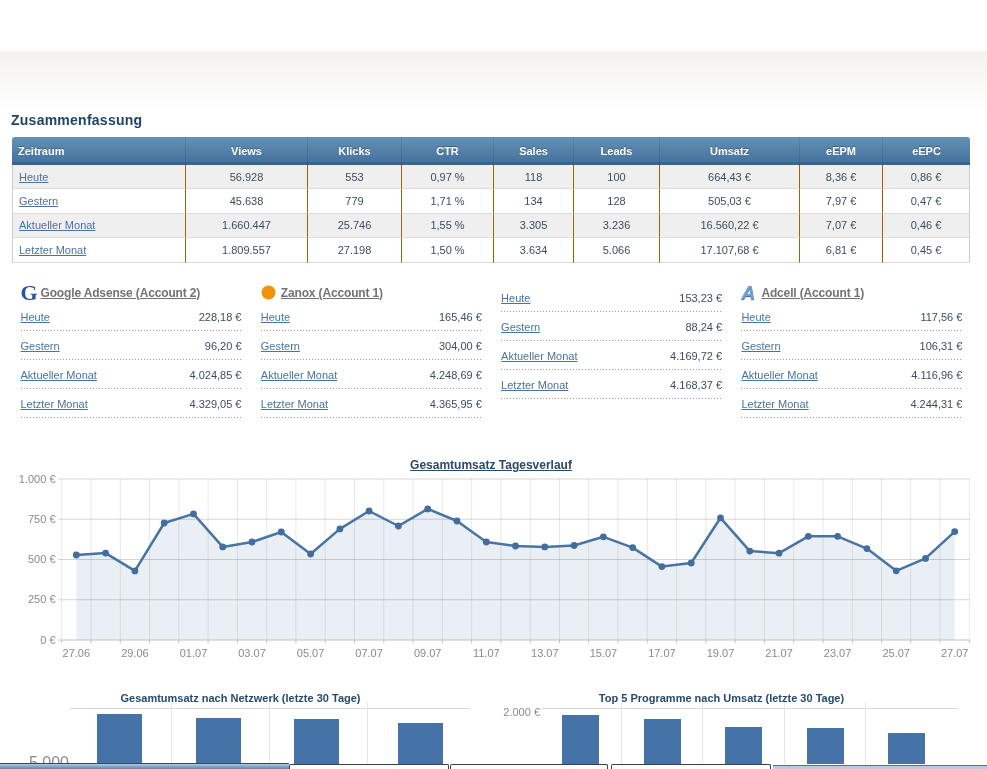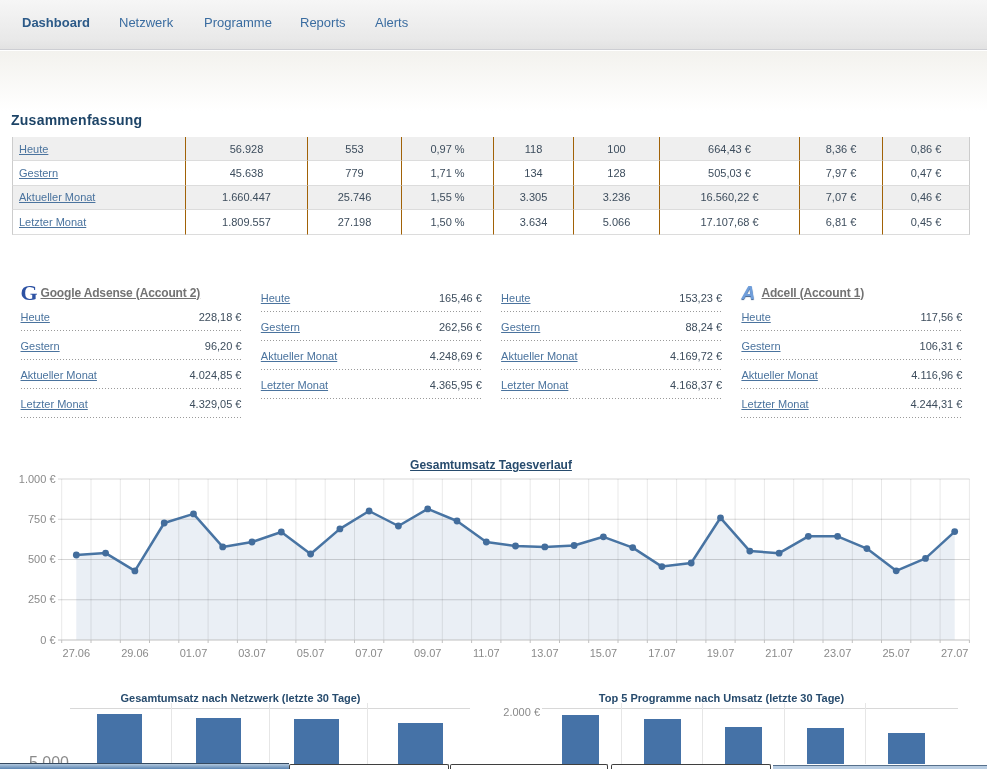--- a/index.html
+++ b/index.html
@@ -61,45 +61,49 @@
 .ctitle { position:absolute; font-size:12px; font-weight:bold; color:#274b6d;
   text-align:center; }
 
 
 .abs { position:absolute; }
 </style>
 </head>
 <body>
 <div id="page">
 
-  <div id="nav">
-    <span class="act" style="left:22px;">Dashboard</span>
-    <span style="left:119px;">Netzwerk</span>
-    <span style="left:204px;">Programme</span>
-    <span style="left:300px;">Reports</span>
-    <span style="left:375px;">Alerts</span>
-  </div>
   <div id="belownav"></div>
 
 
   <div id="h1">Zusammenfassung</div>
 
   <table id="tbl">
     <colgroup>
       <col style="width:173px">
         <col style="width:122px">
         <col style="width:94px">
       <col style="width:92px">
         <col style="width:80px">
         <col style="width:86px">
       <col style="width:140px">
         <col style="width:83px">
         <col style="width:88px">
     </colgroup>
     <tbody>
+        <tr>
+      <th>Zeitraum</th>
+          <th>Views</th>
+          <th>Klicks</th>
+          <th>CTR</th>
+          <th>Sales</th>
+      <th>Leads</th>
+          <th>Umsatz</th>
+          <th>eEPM</th>
+          <th>eEPC</th>
+    </tr>
     <tr class="odd">
       <td><a href="#">Heute</a></td>
           <td>56.928</td>
           <td>553</td>
           <td>0,97 %</td>
       <td>118</td>
           <td>100</td>
           <td>664,43 €</td>
           <td>8,36 €</td>
           <td>0,86 €</td>
@@ -153,27 +157,30 @@
   <div class="nrow">
         <a href="#">Aktueller Monat</a>
         <span class="v">4.024,85 €</span>
       </div>
   <div class="nrow">
         <a href="#">Letzter Monat</a>
         <span class="v">4.329,05 €</span>
       </div>
 </div>
 <div class="ncol" style="left:260.8px;">
+  <div class="ttl"><svg style="position:absolute;left:0;top:2px;" width="16" height="16">
+          <circle cx="7.5" cy="7.5" r="7" fill="#f0940a"></circle>
+        </svg><a href="#">Zanox (Account 1)</a></div>
   <div class="nrow">
         <a href="#">Heute</a>
         <span class="v">165,46 €</span>
       </div>
   <div class="nrow">
         <a href="#">Gestern</a>
-        <span class="v">262,56 €</span>
+        <span class="v">304,00 €</span>
       </div>
   <div class="nrow">
         <a href="#">Aktueller Monat</a>
         <span class="v">4.248,69 €</span>
       </div>
   <div class="nrow">
         <a href="#">Letzter Monat</a>
         <span class="v">4.365,95 €</span>
       </div>
 </div>

